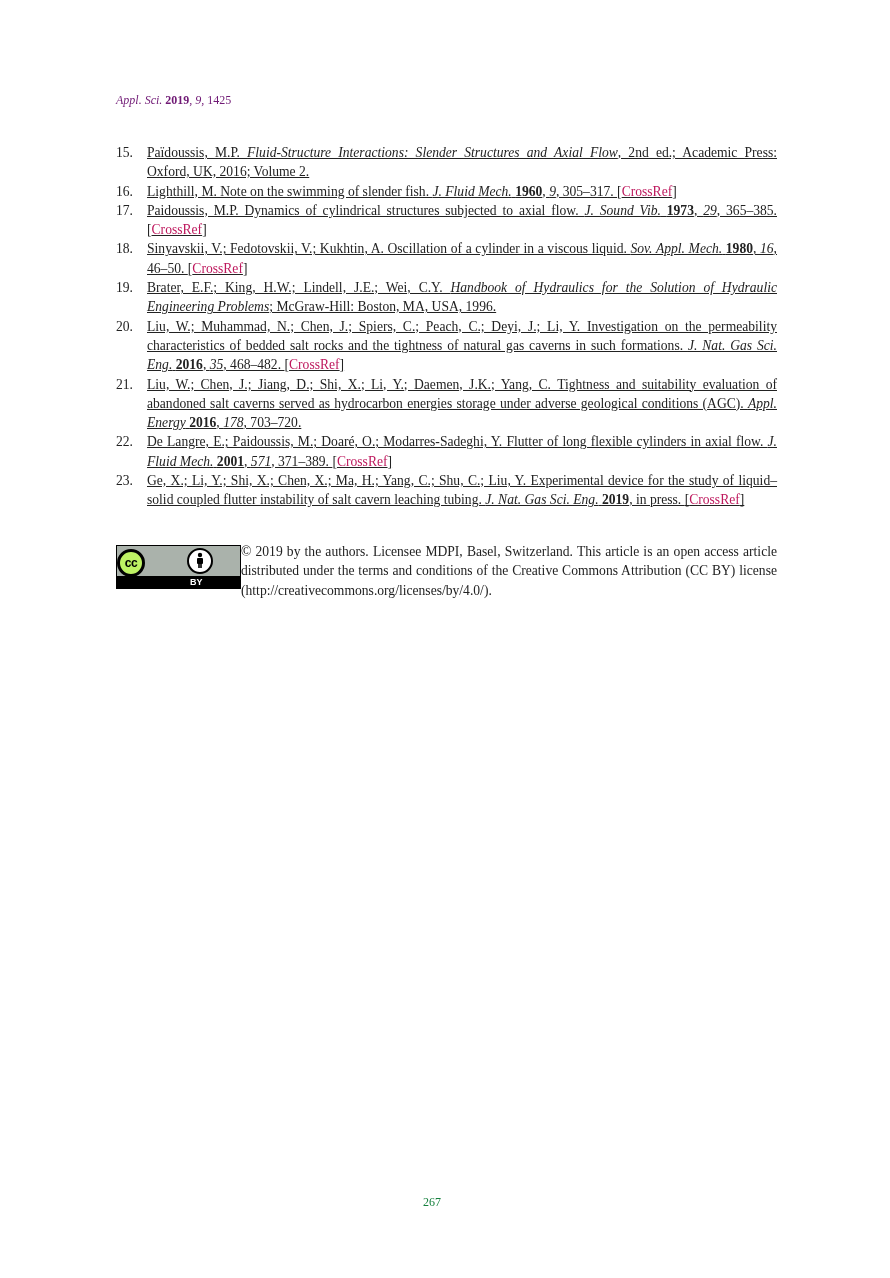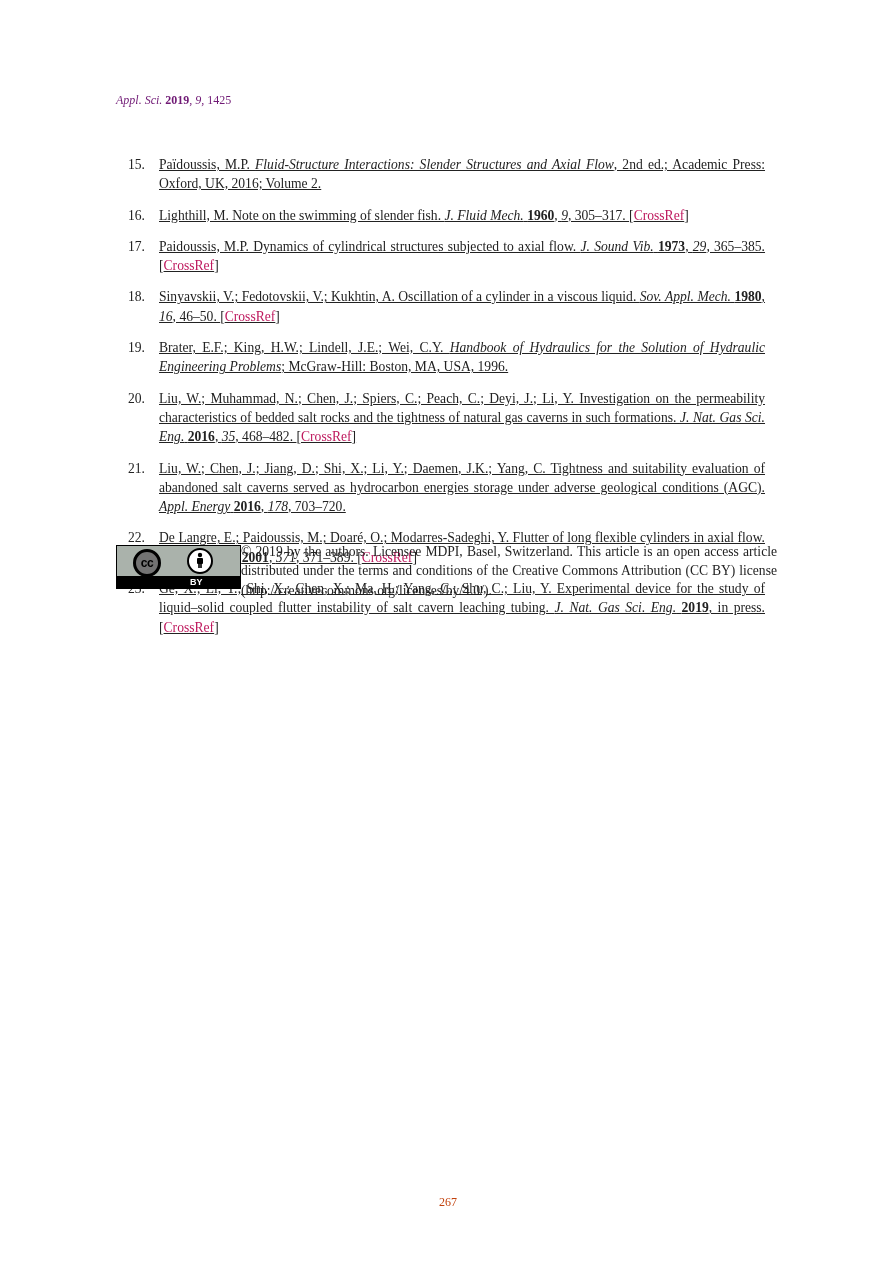--- a/index.html
+++ b/index.html
@@ -1,41 +1,41 @@
 <!DOCTYPE html>
 <html><head>
 <meta charset="utf-8">
 <style>
   html, body { margin: 0; padding: 0; background: #ffffff; }
   body { width: 890px; height: 1278px; position: relative; overflow: hidden;
          font-family: "Liberation Serif", "DejaVu Serif", serif; color: #222; }
   .header { position: absolute; left: 116px; top: 93px; font-size: 12px; color: #701a75; }
   .header i { font-style: italic; }
   .refs { position: absolute; left: 116px; top: 143px; width: 661px; font-size: 13.6px; line-height: 19.3px; }
-  .ref { display: flex; margin: 12px; }
+  .ref { display: flex; margin: 0; }
   .ref .num { width: 31px; flex: 0 0 31px; }
   .ref .body { flex: 1; text-align: justify; text-decoration: underline; }
   .ref i { font-style: italic; }
   .ref b { font-weight: bold; }
   .xref { color: #be185d; text-decoration: none; }
   .license { position: absolute; left: 116px; top: 542px; width: 661px; display: flex; }
   .cc-badge { width: 125px; height: 44px; flex: 0 0 125px; background: #aab2ab; border: 1px solid #000;
               position: relative; box-sizing: border-box; margin-top: 3px; }
   .cc-badge .bar { position: absolute; left: 0; right: 0; bottom: 0; height: 12px; background: #000; }
   .cc-badge .by { position: absolute; left: 73px; bottom: 0; width: 30px; text-align: left; color: #fff;
                   font-family: "Liberation Sans", sans-serif; font-weight: bold; font-size: 9px; line-height: 12px; }
-  .cc-badge .cc { position: absolute; left: 16px; top: 3px; width: 28px; height: 28px; border-radius: 50%;
-                  background: #737373; border: 3px solid #000; box-sizing: border-box;
+  .cc-badge .cc { position: absolute; left: 0; top: 3px; width: 28px; height: 28px; border-radius: 50%;
+                  background: #bef264; border: 3px solid #000; box-sizing: border-box;
                   font-family: "Liberation Sans", sans-serif; font-weight: bold; font-size: 12px;
                   line-height: 22px; text-align: center; color: #000; letter-spacing: -0.5px; }
   .cc-badge .person { position: absolute; left: 70px; top: 2px; width: 26px; height: 26px; border-radius: 50%;
                       background: #fff; border: 2px solid #000; box-sizing: border-box; }
   .cc-badge .person svg { position: absolute; left: 0; top: 0; }
   .license .text { margin-left: 0; font-size: 13.6px; line-height: 19.3px; text-align: justify; flex: 1; }
-  .page-num { position: absolute; left: 16px; width: 864px; top: 1195px; text-align: center; font-size: 12px; color: #c2410c; }
+  .page-num { position: absolute; left: 0; width: 864px; top: 1195px; text-align: center; font-size: 12px; color: #15803d; }
 </style>
 </head>
 <body>
 
 <div class="header">
   <i>Appl. Sci.</i>
   <b>2019</b>,
   <i>9</i>,
   <span>1425</span>
 </div>

